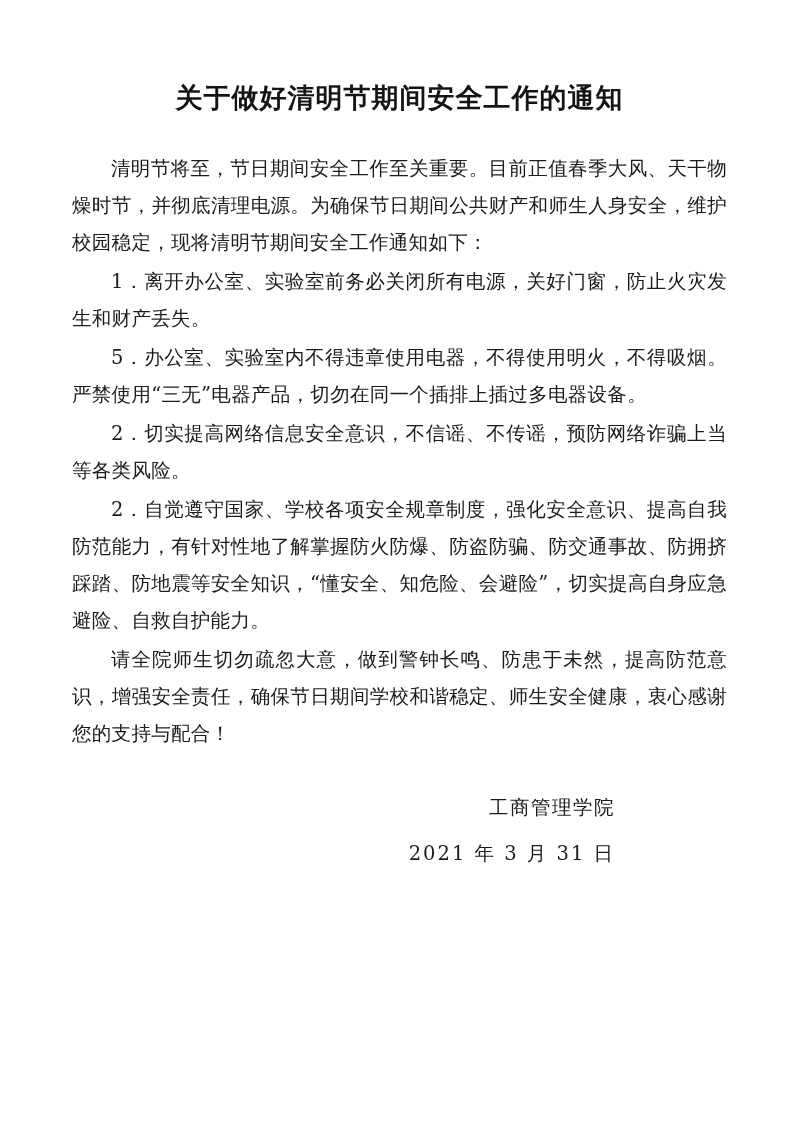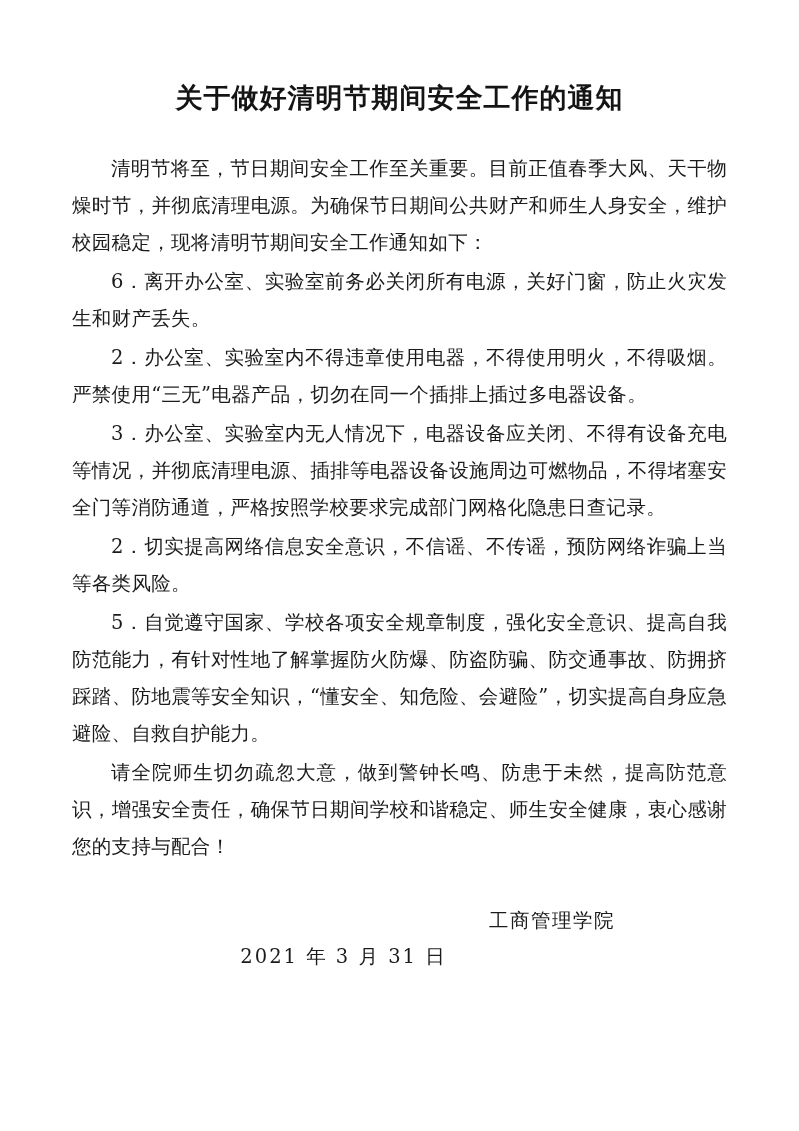--- a/index.html
+++ b/index.html
@@ -50,40 +50,39 @@
     text-align: right;
     font-size: 19.5px;
     line-height: 36px;
     letter-spacing: 1.5px;
     padding-right: 112px;
     color: #1b1b1b;
   }
   .sig-line {
     display: block;
     white-space: nowrap;
+    margin-top: 10px;
   }
   .sig-date {
     letter-spacing: 2px;
-    text-align: center;
   }
 </style>
 </head>
 <body>
 
 <div class="page">
 
   <h1 class="doc-title">关于做好清明节期间安全工作的通知</h1>
 
   <div class="body-text">
     <p class="para">清明节将至，节日期间安全工作至关重要。目前正值春季大风、天干物燥时节，并彻底清理电源。为确保节日期间公共财产和师生人身安全，维护校园稳定，现将清明节期间安全工作通知如下：</p>
-    <p class="para">6．离开办公室、实验室前务必关闭所有电源，关好门窗，防止火灾发生和财产丢失。</p>
-    <p class="para">2．办公室、实验室内不得违章使用电器，不得使用明火，不得吸烟。严禁使用“三无”电器产品，切勿在同一个插排上插过多电器设备。</p>
-    <p class="para">3．办公室、实验室内无人情况下，电器设备应关闭、不得有设备充电等情况，并彻底清理电源、插排等电器设备设施周边可燃物品，不得堵塞安全门等消防通道，严格按照学校要求完成部门网格化隐患日查记录。</p>
+    <p class="para">1．离开办公室、实验室前务必关闭所有电源，关好门窗，防止火灾发生和财产丢失。</p>
+    <p class="para">5．办公室、实验室内不得违章使用电器，不得使用明火，不得吸烟。严禁使用“三无”电器产品，切勿在同一个插排上插过多电器设备。</p>
     <p class="para">2．切实提高网络信息安全意识，不信谣、不传谣，预防网络诈骗上当等各类风险。</p>
-    <p class="para">5．自觉遵守国家、学校各项安全规章制度，强化安全意识、提高自我防范能力，有针对性地了解掌握防火防爆、防盗防骗、防交通事故、防拥挤踩踏、防地震等安全知识，“懂安全、知危险、会避险”，切实提高自身应急避险、自救自护能力。</p>
+    <p class="para">2．自觉遵守国家、学校各项安全规章制度，强化安全意识、提高自我防范能力，有针对性地了解掌握防火防爆、防盗防骗、防交通事故、防拥挤踩踏、防地震等安全知识，“懂安全、知危险、会避险”，切实提高自身应急避险、自救自护能力。</p>
     <p class="para">请全院师生切勿疏忽大意，做到警钟长鸣、防患于未然，提高防范意识，增强安全责任，确保节日期间学校和谐稳定、师生安全健康，衷心感谢您的支持与配合！</p>
   </div>
 
   <div class="signature">
     <span class="sig-line">工商管理学院</span>
     <span class="sig-line sig-date">2021 年 3 月 31 日</span>
   </div>
 
 </div>
 

